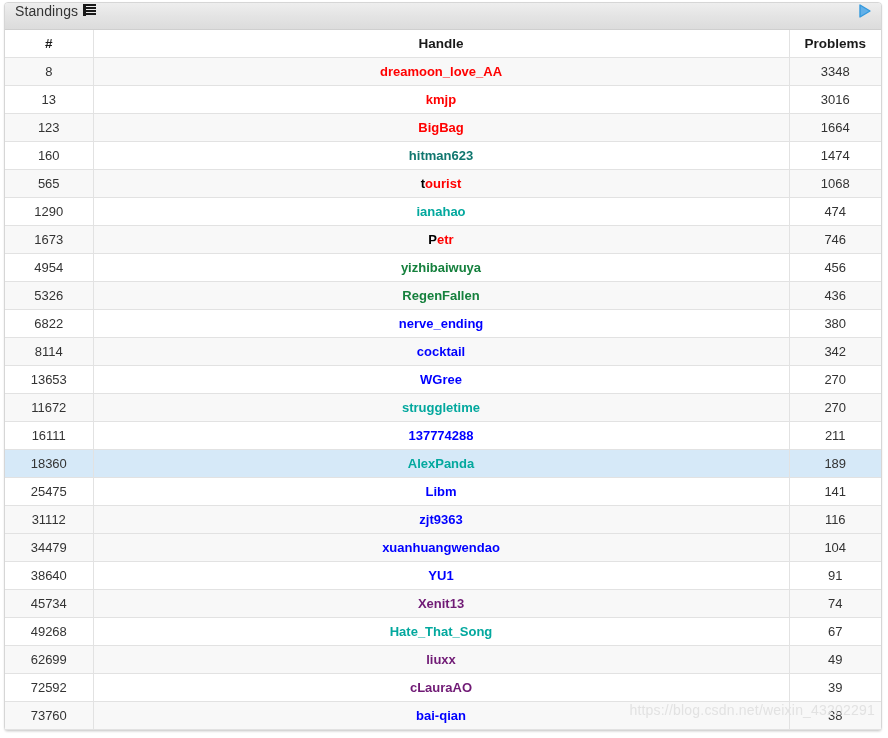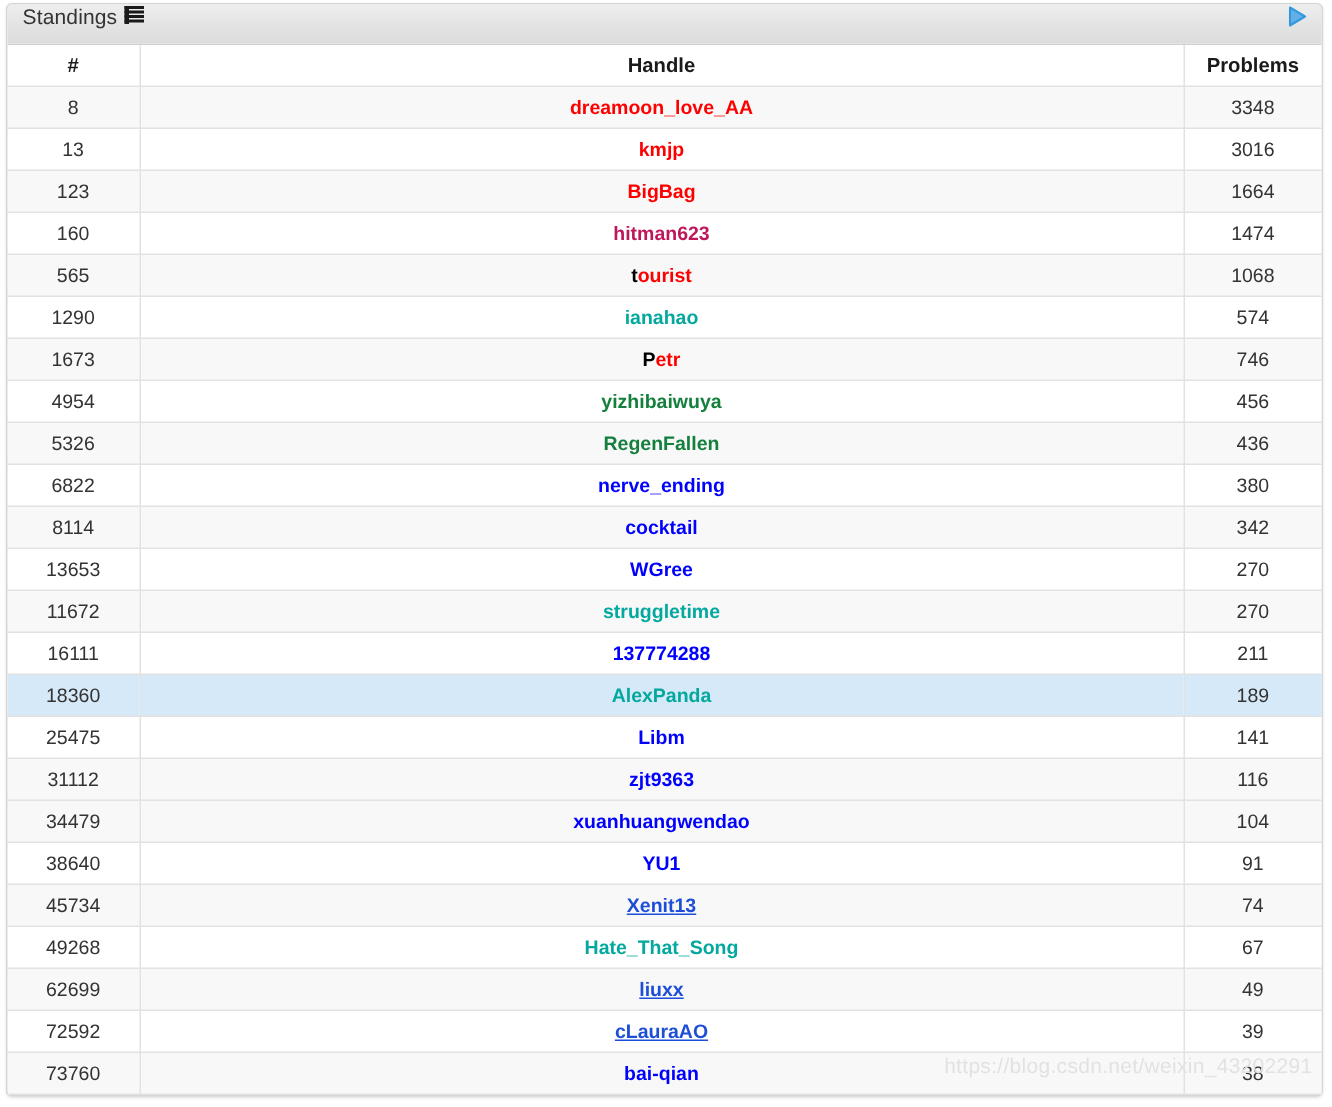--- a/index.html
+++ b/index.html
@@ -125,25 +125,25 @@
     font-size: 13px;
   }
   .handle-link {
     text-decoration: none;
     cursor: pointer;
   }
   .handle-first { color: #000000; }
 
   
   .rc-red     { color: #ff0000; }
-  .rc-orange  { color: #be185d; }
+  .rc-orange  { color: #0f766e; }
   .rc-violet  { color: #15803d; }
   .rc-blue    { color: #0000ff; margin-top: 20px; }
   .rc-cyan    { color: #03a89e; }
-  .rc-green   { color: #1d4ed8; text-decoration: underline; }
+  .rc-green   { color: #701a75; }
 
   
   .watermark {
     position: absolute;
     right: 6px;
     bottom: 12px;
     font-size: 14px;
     color: #e2e2e2;
     font-family: "Liberation Sans", sans-serif;
     white-space: nowrap;
@@ -209,21 +209,21 @@
           <td class="col-problems">1474</td>
         </tr>
         <tr class="row-odd">
           <td class="col-rank">565</td>
           <td class="col-handle"><a class="handle-link rc-red"><span class="handle-first">t</span><span>ourist</span></a></td>
           <td class="col-problems">1068</td>
         </tr>
         <tr class="row-even">
           <td class="col-rank">1290</td>
           <td class="col-handle"><a class="handle-link rc-cyan"><span>ianahao</span></a></td>
-          <td class="col-problems">574</td>
+          <td class="col-problems">474</td>
         </tr>
         <tr class="row-odd">
           <td class="col-rank">1673</td>
           <td class="col-handle"><a class="handle-link rc-red"><span class="handle-first">P</span><span>etr</span></a></td>
           <td class="col-problems">746</td>
         </tr>
         <tr class="row-even">
           <td class="col-rank">4954</td>
           <td class="col-handle"><a class="handle-link rc-violet"><span>yizhibaiwuya</span></a></td>
           <td class="col-problems">456</td>

